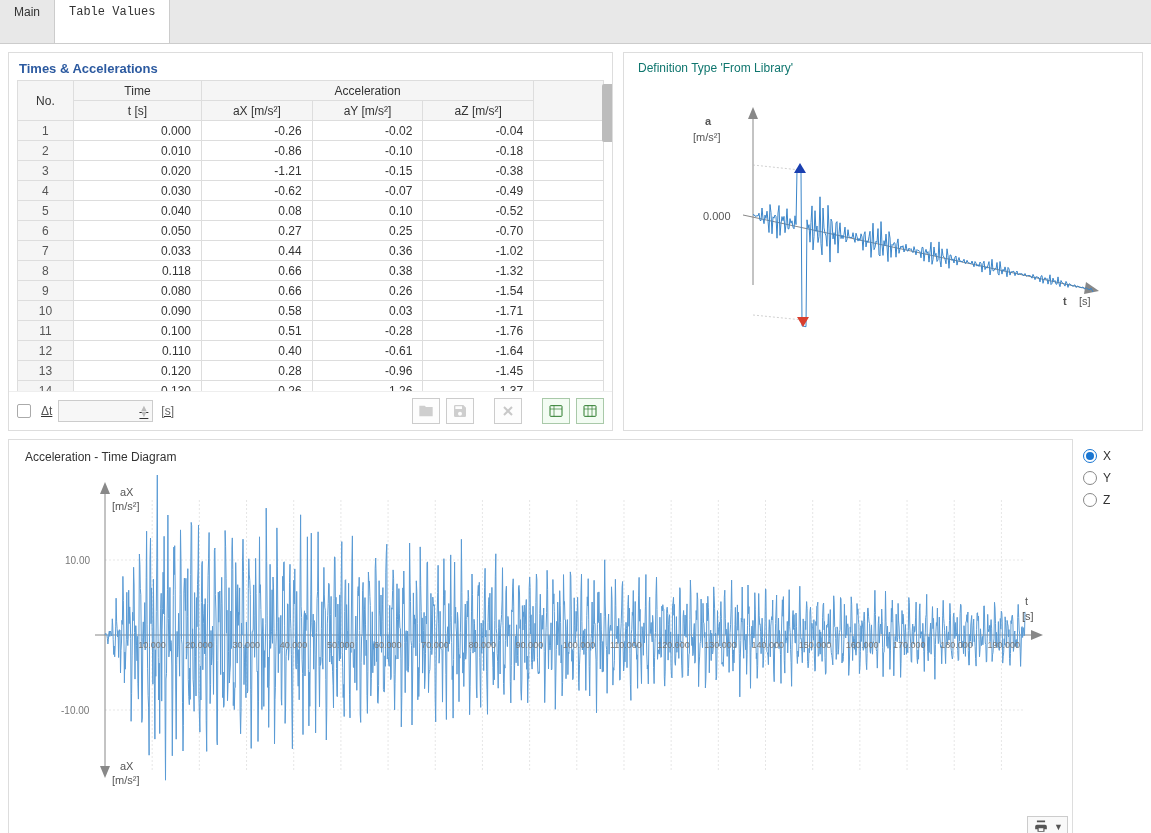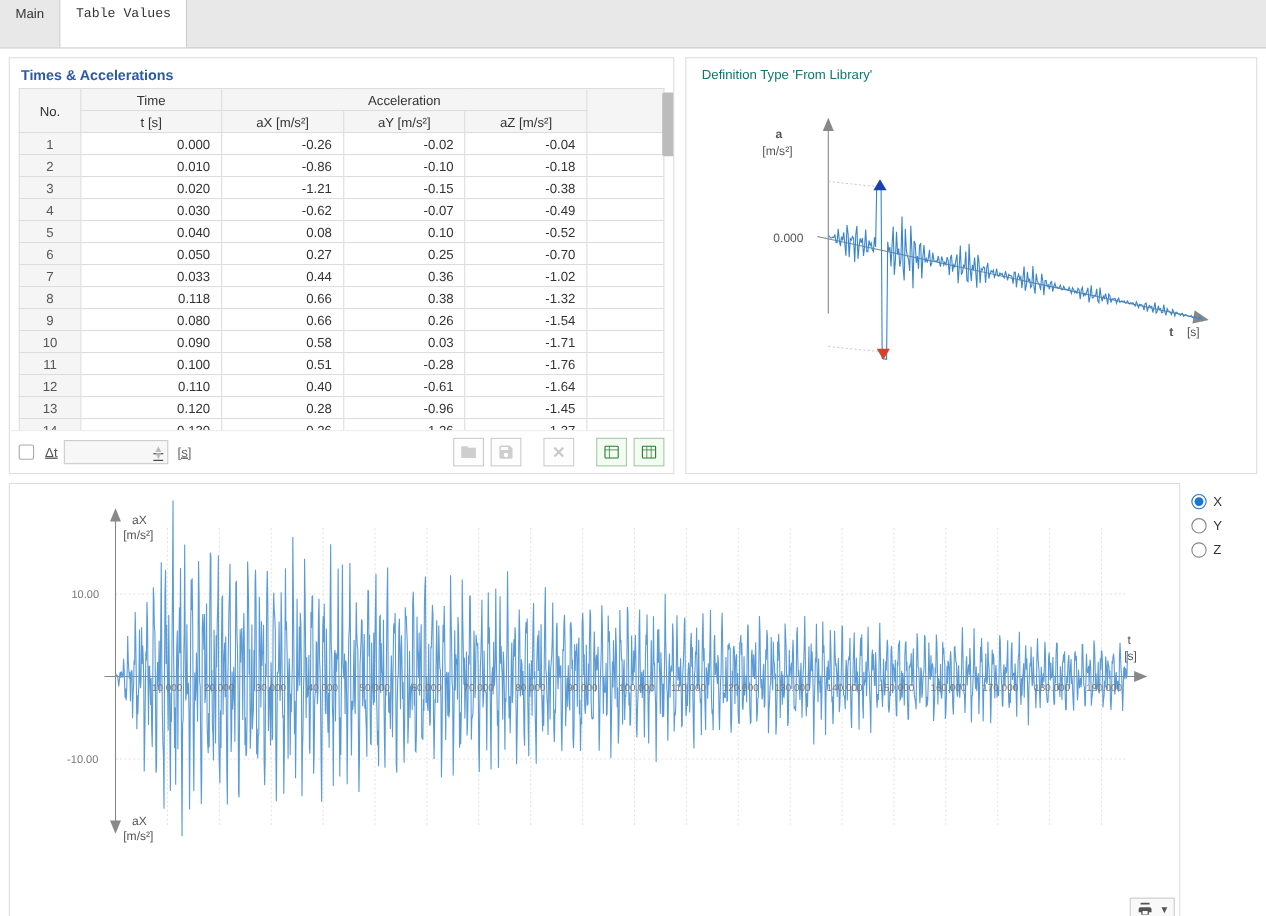--- a/index.html
+++ b/index.html
@@ -374,20 +374,21 @@
           <text x="60" y="145" class="axis-label">0.000</text>
           <text x="420" y="230" class="axis-label" font-weight="bold">t</text>
           <text x="436" y="230" class="axis-label">[s]</text>
         </svg>
       </div>
     </div>
   </div>
 
   <div class="bottom-row">
     <div class="panel big-panel">
+      <div class="big-title">Acceleration - Time Diagram</div>
       <div class="big-chart">
         <svg class="chart-svg" viewBox="0 0 1020 320">
 
           <g id="big-grid">
               <line class="grid-line" x1="127.17948717948718" y1="30" x2="127.17948717948718" y2="300"></line>
               <line class="grid-line" x1="174.35897435897436" y1="30" x2="174.35897435897436" y2="300"></line>
               <line class="grid-line" x1="221.53846153846155" y1="30" x2="221.53846153846155" y2="300"></line>
               <line class="grid-line" x1="268.71794871794873" y1="30" x2="268.71794871794873" y2="300"></line>
               <line class="grid-line" x1="315.8974358974359" y1="30" x2="315.8974358974359" y2="300"></line>
               <line class="grid-line" x1="363.0769230769231" y1="30" x2="363.0769230769231" y2="300"></line>

